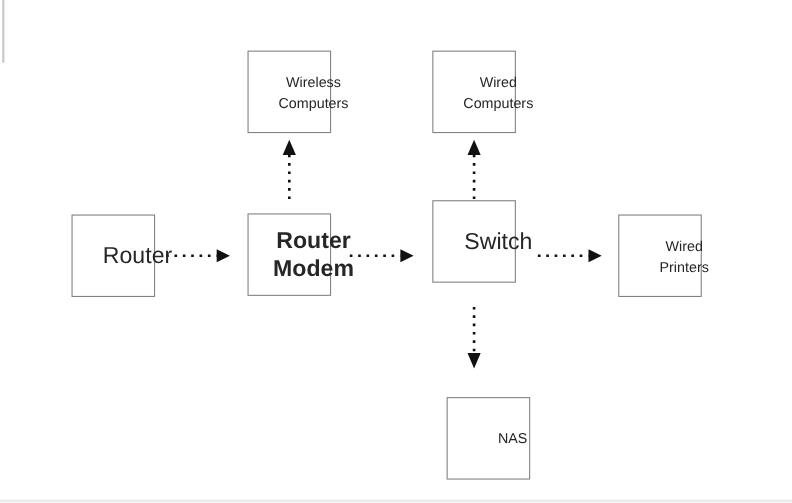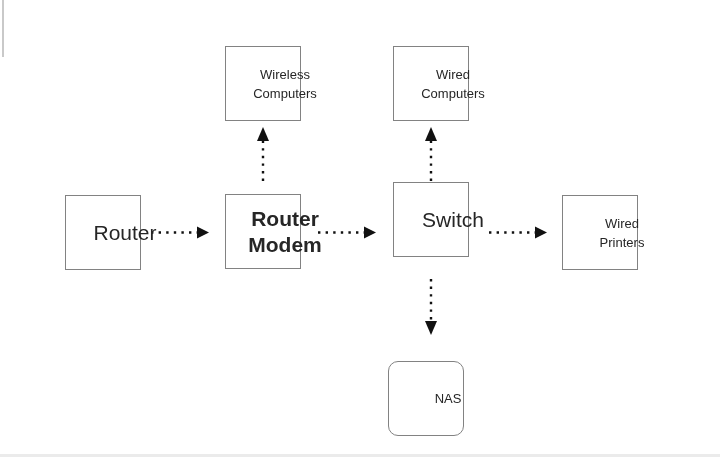--- a/index.html
+++ b/index.html
@@ -123,17 +123,17 @@
   <div class="node small" style="left:393px; top:46px;">
     <span class="line">Wired</span>
     <span class="line">Computers</span>
   </div>
 
   <div class="node small" style="left:562px; top:195px;">
     <span class="line">Wired</span>
     <span class="line">Printers</span>
   </div>
 
-  <div class="node small" style="left:388px; top:361px;border-radius:10px;">
+  <div class="node small" style="left:406px; top:361px;">
     <span class="line">NAS</span>
   </div>
 
 </div>
 
 </body></html>

